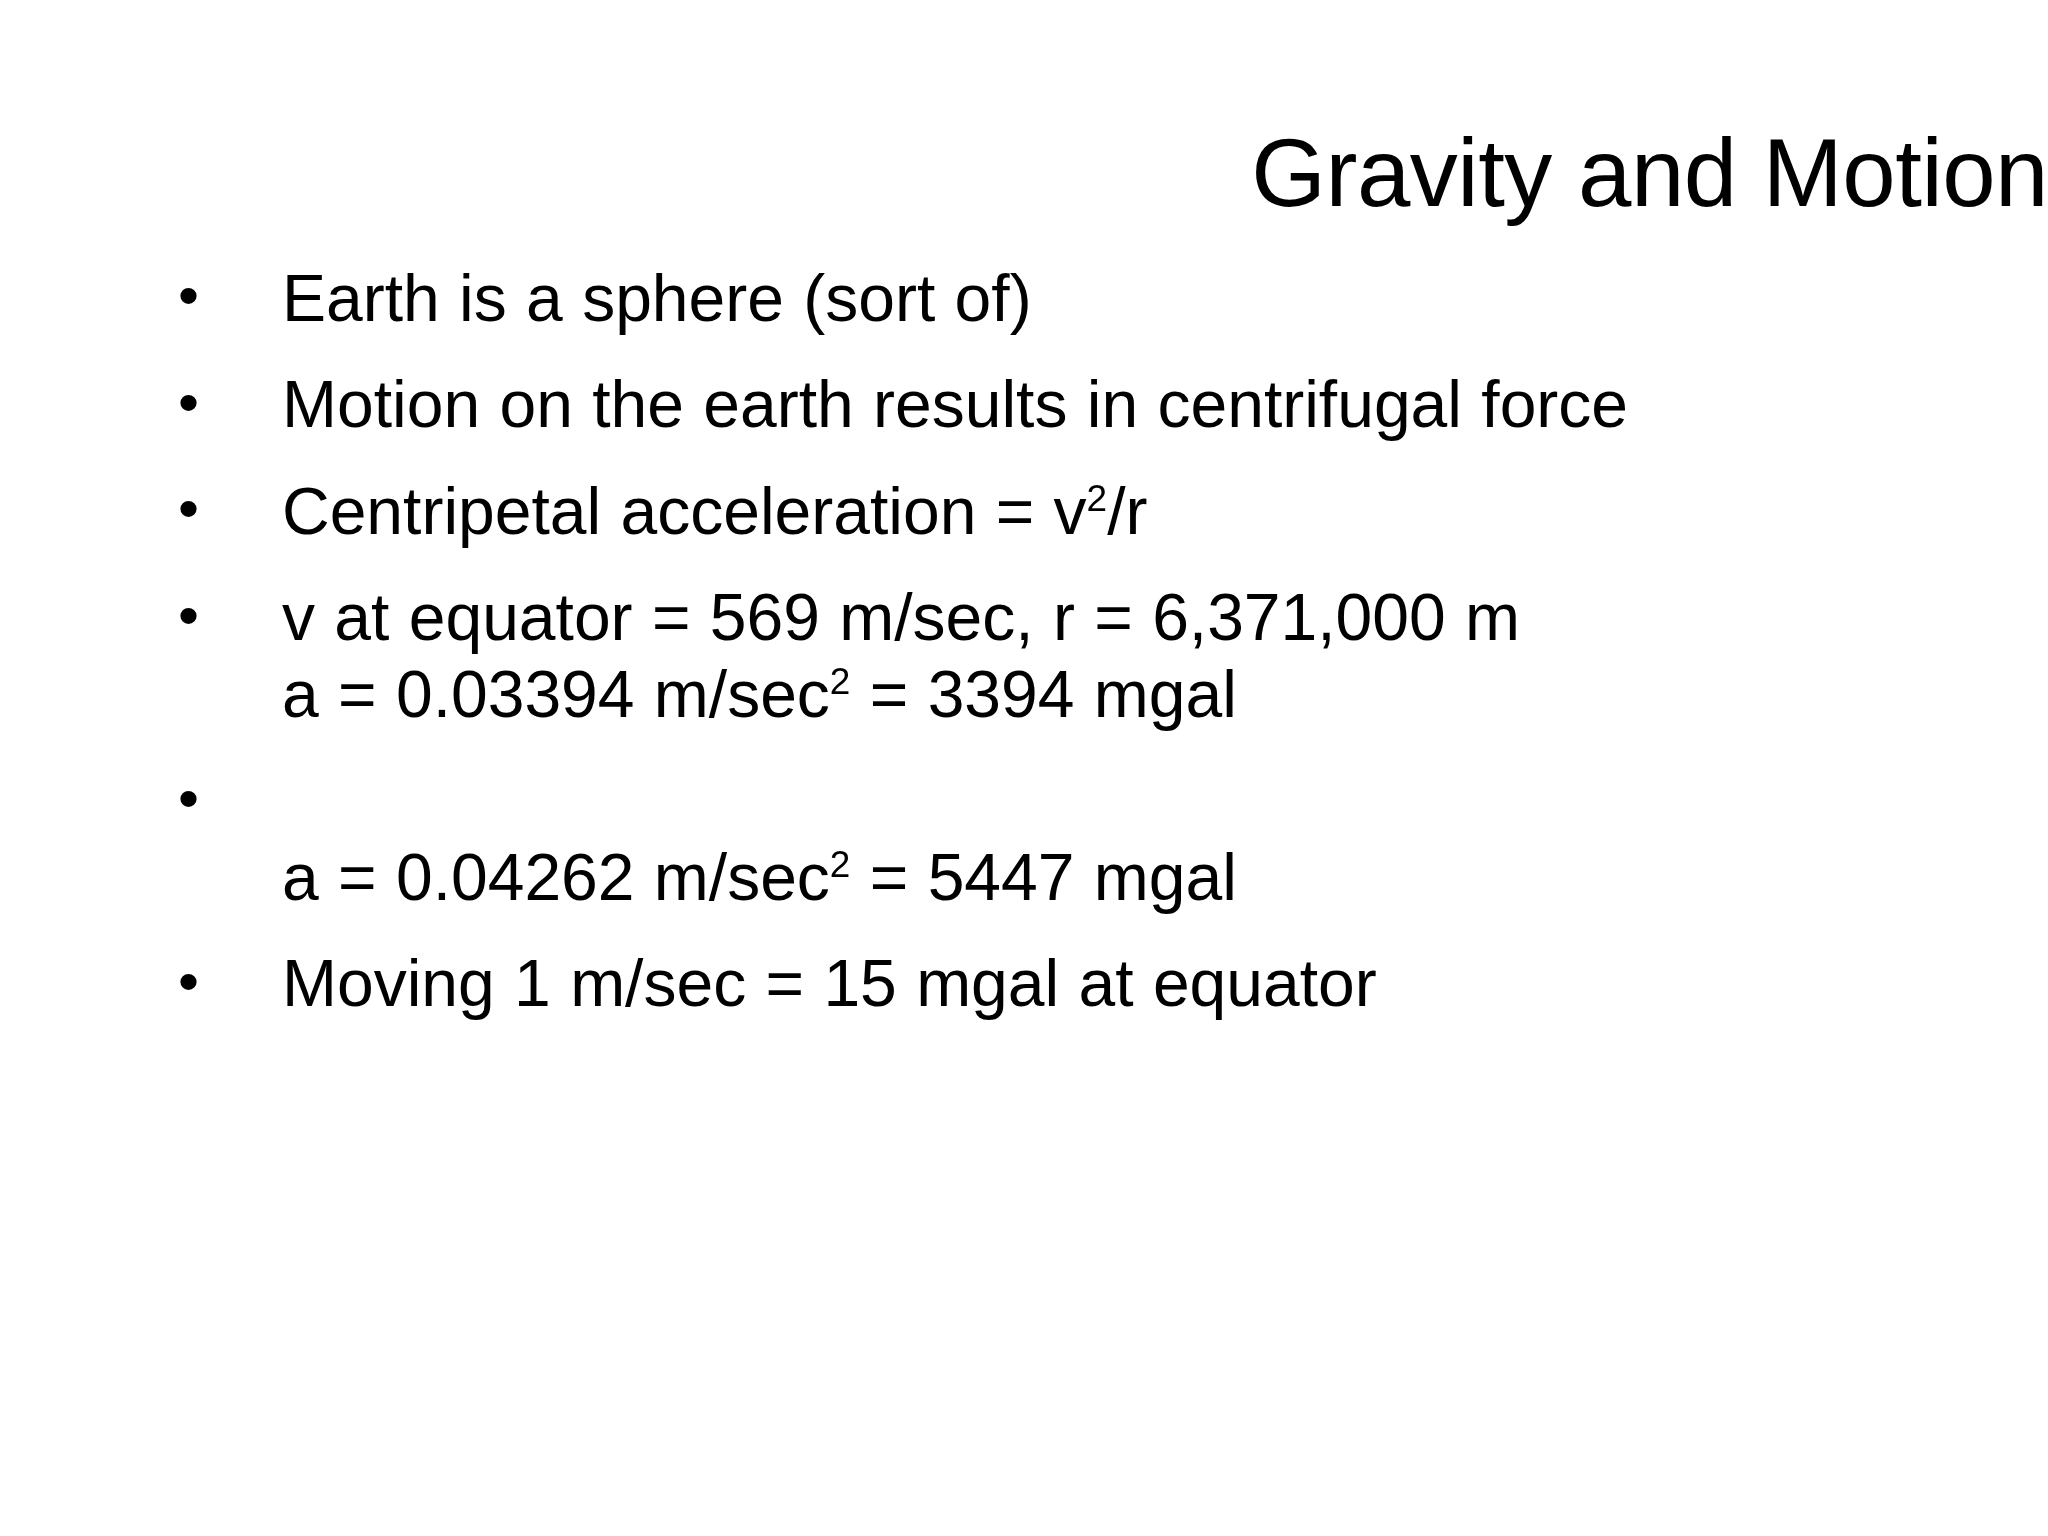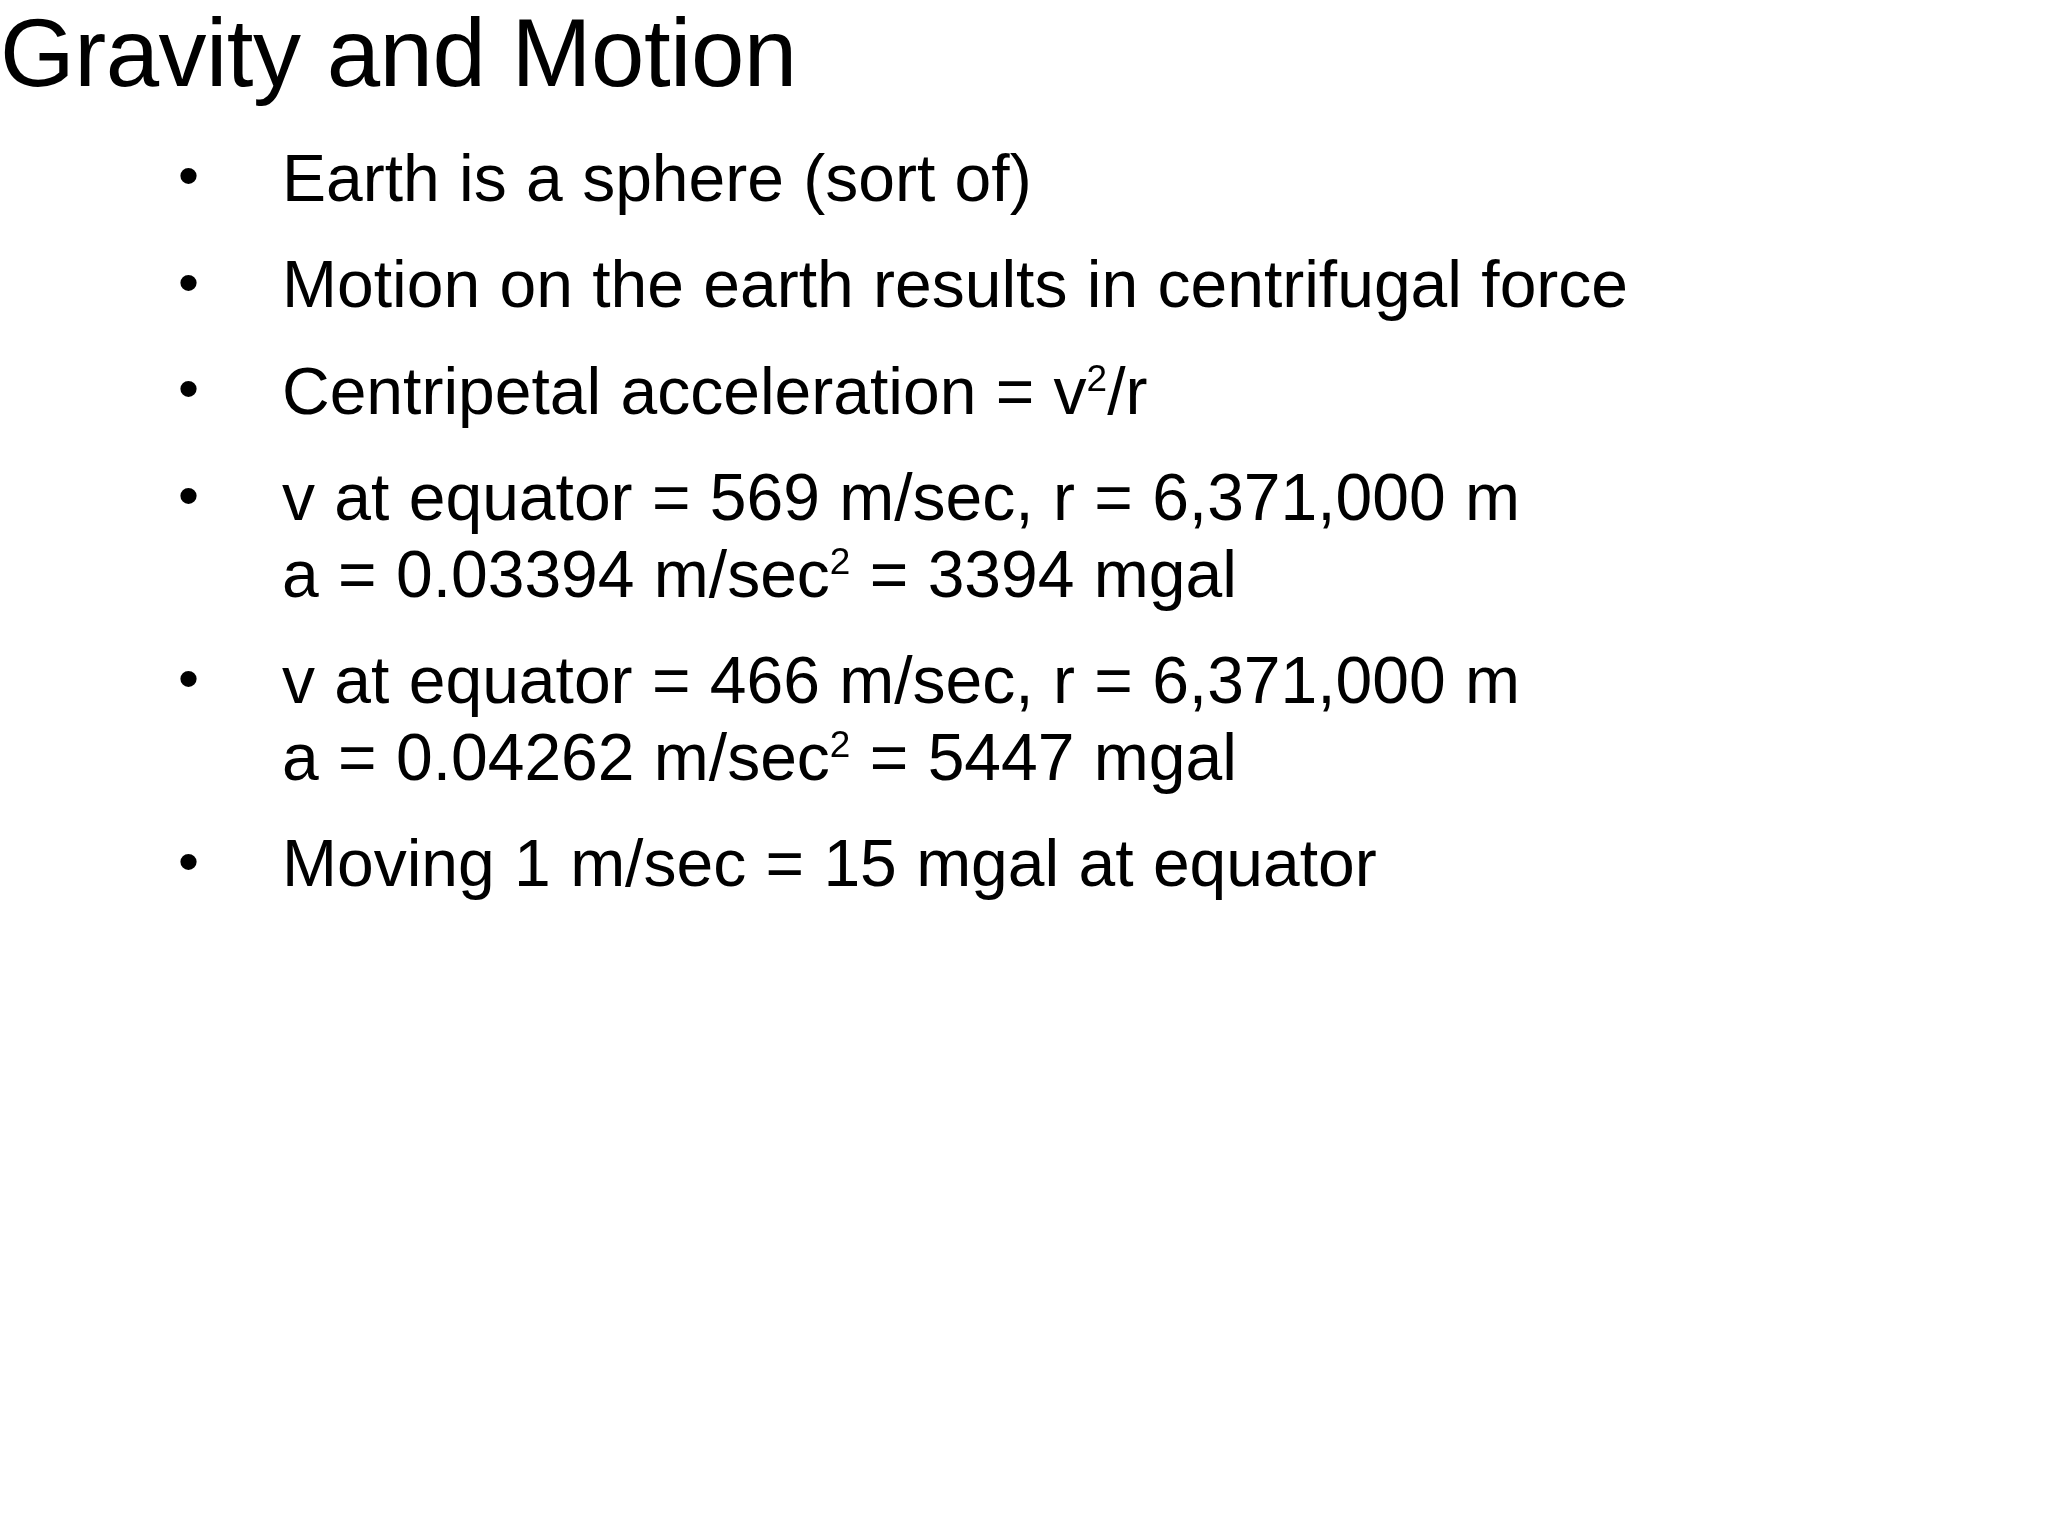--- a/index.html
+++ b/index.html
@@ -15,25 +15,26 @@
     overflow: hidden;
   }
   .slide {
     position: relative;
     width: 2048px;
     height: 1536px;
     background: #ffffff;
     box-sizing: border-box;
   }
   .slide-title {
-    text-align: left;
+    text-align: right;
     font-size: 96px;
     font-weight: normal;
     line-height: 1.1;
     margin: 0;
+    padding-top: 120px;
     letter-spacing: -0.5px;
   }
   .bullet-list {
     list-style: none;
     margin: 0;
     padding: 34px 80px 0 170px;
   }
   .bullet-item {
     position: relative;
     font-size: 66px;
@@ -84,21 +85,21 @@
       <span class="bullet-text"><span>Centripetal acceleration = v</span><sup>2</sup><span>/r</span></span>
     </li>
 
     <li class="bullet-item">
       <span class="dot">•</span>
       <span class="bullet-text"><span>v at equator = 569 m/sec, r = 6,371,000 m</span><br><span>a = 0.03394 m/sec</span><sup>2</sup><span> =  3394 mgal</span></span>
     </li>
 
     <li class="bullet-item">
       <span class="dot">•</span>
-      <span class="bullet-text"><span>v at equator = 466 m/sec, r = 6,371,000 m</span><br><span>a = 0.04262 m/sec</span><sup>2</sup><span> =  5447 mgal</span></span>
+      <span class="bullet-text"><br><span>a = 0.04262 m/sec</span><sup>2</sup><span> =  5447 mgal</span></span>
     </li>
 
     <li class="bullet-item">
       <span class="dot">•</span>
       <span class="bullet-text">Moving 1 m/sec = 15 mgal at equator</span>
     </li>
 
   </ul>
 </div>
 

